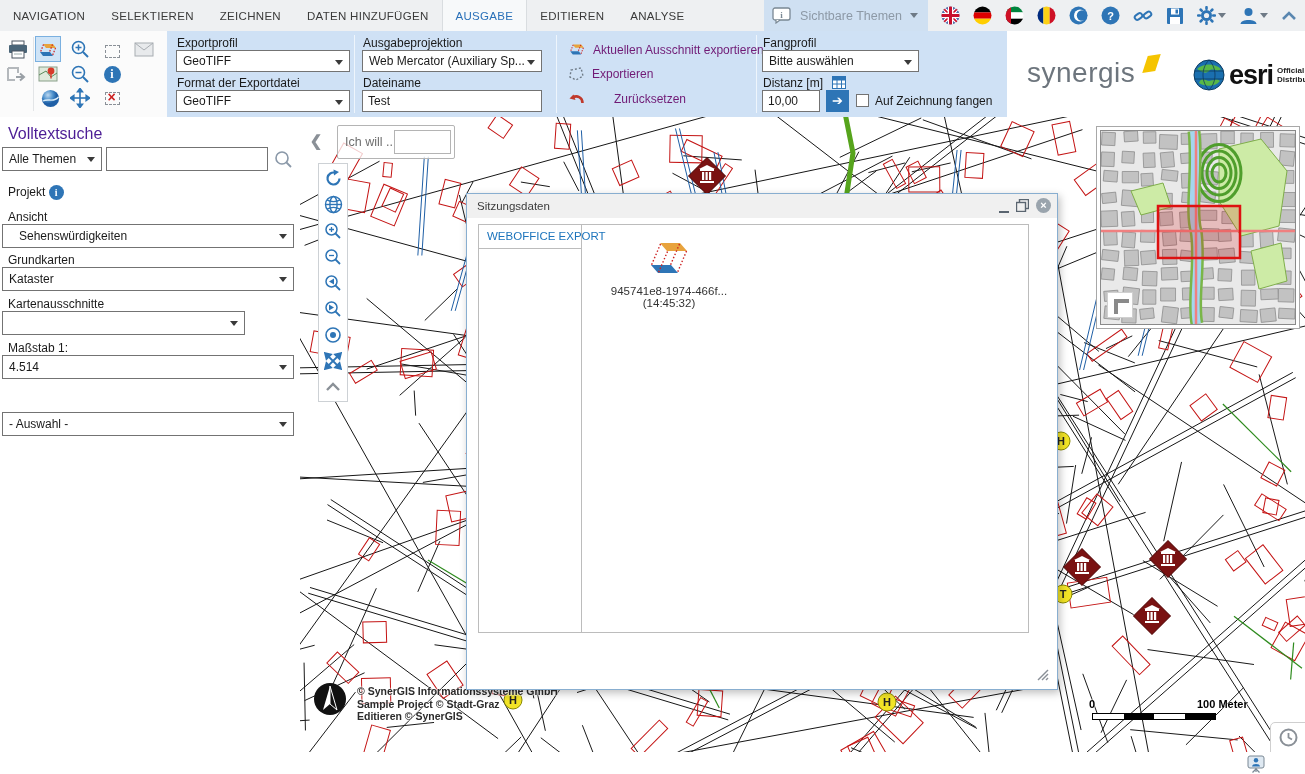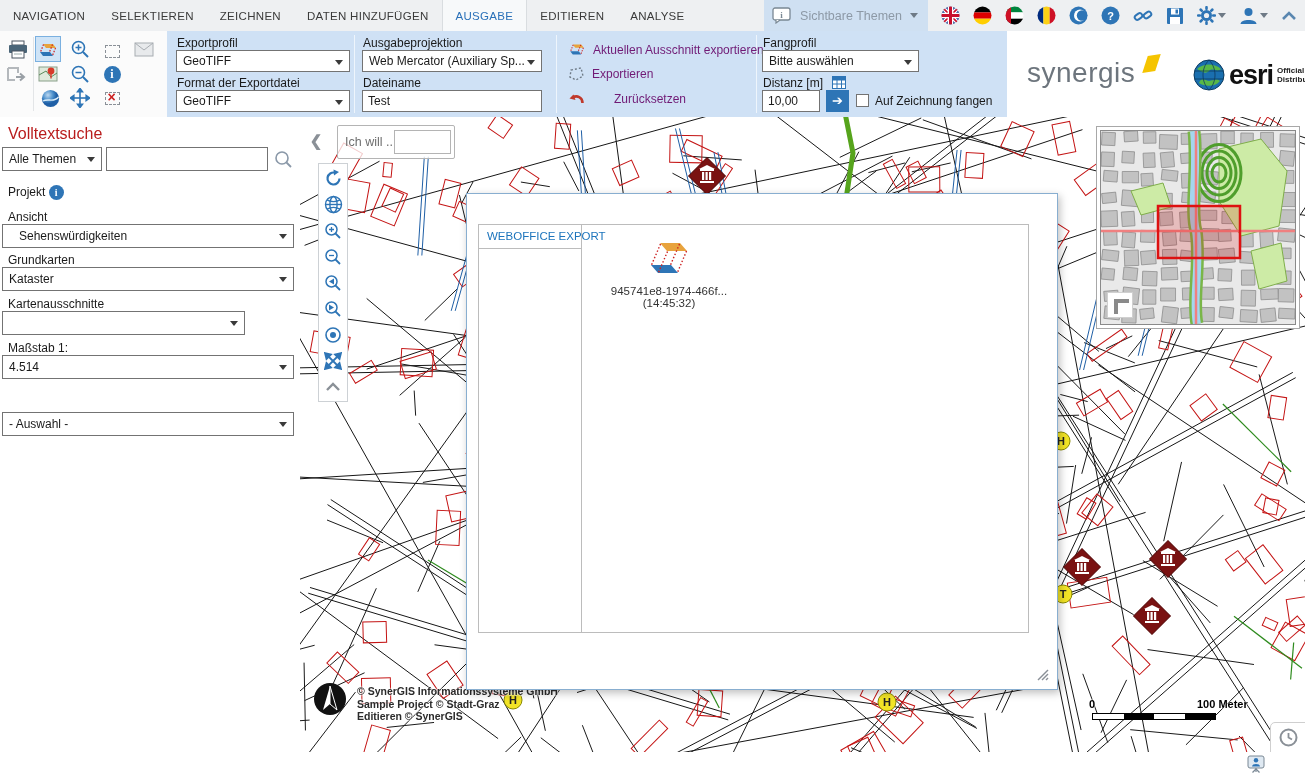--- a/index.html
+++ b/index.html
@@ -42,21 +42,21 @@
   
   #logos { position:absolute; right:0; top:0; width:298px; height:86px; background:#fff; }
   #synergis-logo { position:absolute; left:20px; top:26px; font-size:28px; color:#6d757d; letter-spacing:.5px; }
   #synergis-spark { position:absolute; left:138px; top:24px; width:13px; height:17px; background:#f5c400; transform:skew(-18deg,-8deg); }
   #esri-logo { position:absolute; left:186px; top:28px; display:flex; align-items:center; gap:4px; }
   #esri-text { font-size:27px; font-weight:bold; color:#111; letter-spacing:-1px; }
   .esri-sub { font-size:8px; font-weight:bold; color:#222; line-height:9px; }
 
   
   #sidebar { position:absolute; left:0; top:117px; width:300px; height:635px; background:#fff; }
-  #fulltext-heading { position:absolute; left:8px; top:8px; font-size:16px; color:#b91c1c; }
+  #fulltext-heading { position:absolute; left:8px; top:8px; font-size:16px; color:#4c1d95; }
   .side-label { position:absolute; font-size:12px; color:#1a1a1a; }
   .icirc { width:15px; height:15px; border-radius:50%; background:#2e75b6; color:#fff; font-size:10px; font-weight:bold; font-family:"Liberation Serif",serif; text-align:center; line-height:15px; display:inline-block; }
   #side-tabs { position:absolute; left:0; top:268px; width:300px; height:24px; border-top:1px solid #d5d5d5; border-bottom:1px solid #d5d5d5; display:flex; align-items:center; }
   .stab { height:24px; line-height:23px; padding:0 6px; font-size:11px; color:#333; border-right:1px solid #d5d5d5; white-space:nowrap; overflow:hidden; }
   .stab.first { border-left:1px solid #d5d5d5; }
   .stab.active { color:#1c74bc; }
   .circ-arrow { width:15px; height:15px; border-radius:50%; border:1px solid #a8adb2; display:inline-flex; align-items:center; justify-content:center; margin:0 3px; flex:none; }
   .tri-l { width:0;height:0;border-top:3.5px solid transparent;border-bottom:3.5px solid transparent;border-right:5px solid #8a9097; }
   .tri-r { width:0;height:0;border-top:3.5px solid transparent;border-bottom:3.5px solid transparent;border-left:5px solid #8a9097; }
   .tri-d { width:0;height:0;border-left:3.5px solid transparent;border-right:3.5px solid transparent;border-top:5px solid #8a9097; }
@@ -1099,20 +1099,33 @@
           <path d="M93,0 C97,40 89,80 95,100 C100,130 91,170 96,193" stroke="#a5d5ee" stroke-width="8" fill="none"></path>
           <line x1="0" y1="100" x2="194" y2="100" stroke="#f08080" stroke-width="2.5"></line>
           <line x1="95" y1="0" x2="95" y2="193" stroke="#f08080" stroke-width="2.5"></line>
           <rect x="57" y="75" width="82" height="52" fill="rgba(221,17,17,0.2)" stroke="#dd1111" stroke-width="2.5"></rect>
         </svg>
       <div id="ov-collapse"></div>
     </div>
   </div>
 
   <div id="dialog">
+    <div id="dialog-titlebar">
+      <span id="dialog-title">Sitzungsdaten</span>
+      <div id="dialog-controls">
+        <span id="btn-min"></span>
+        <span>
+          <svg width="13" height="13" viewBox="0 0 13 13">
+              <rect x="3.5" y="0.5" width="9" height="9" fill="none" stroke="#5a6570" stroke-width="1.4"></rect>
+              <rect x="0.5" y="3.5" width="9" height="9" fill="#f0f0f0" stroke="#5a6570" stroke-width="1.4"></rect>
+            </svg>
+        </span>
+        <span id="btn-close">×</span>
+      </div>
+    </div>
     <div id="dialog-panel">
       <div id="dialog-tabcol">
         <div id="dialog-tab">WEBOFFICE EXPORT</div>
       </div>
       <div id="file-item">
         <svg width="42" height="40" viewBox="0 0 42 40" style="margin:0 auto;">
           <polygon points="12,4 32,4 39,12 19,12" fill="#e8a33d"></polygon>
           <polygon points="3,26 23,26 30,34 10,34" fill="#2e75b6"></polygon>
           <g stroke="#cc2020" stroke-width="1.4" stroke-dasharray="1.5,2">
               <line x1="12.5" y1="5" x2="3.5" y2="26"></line>

